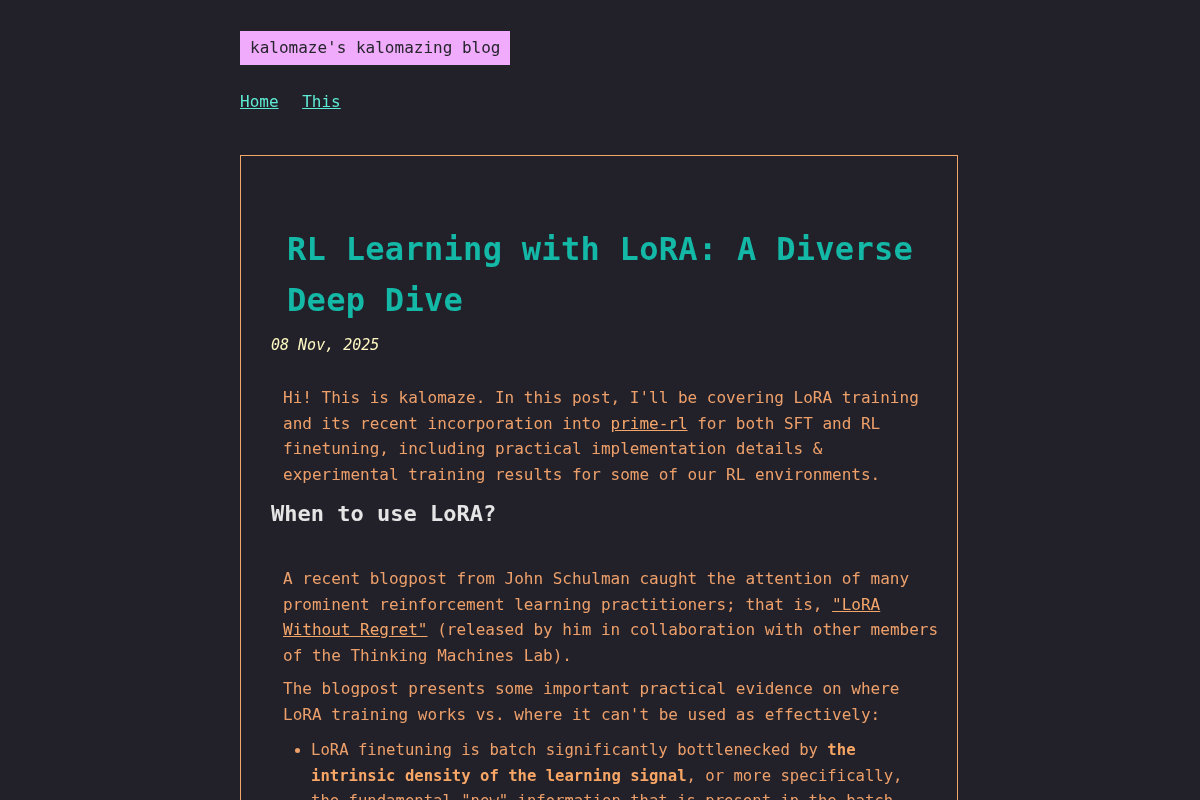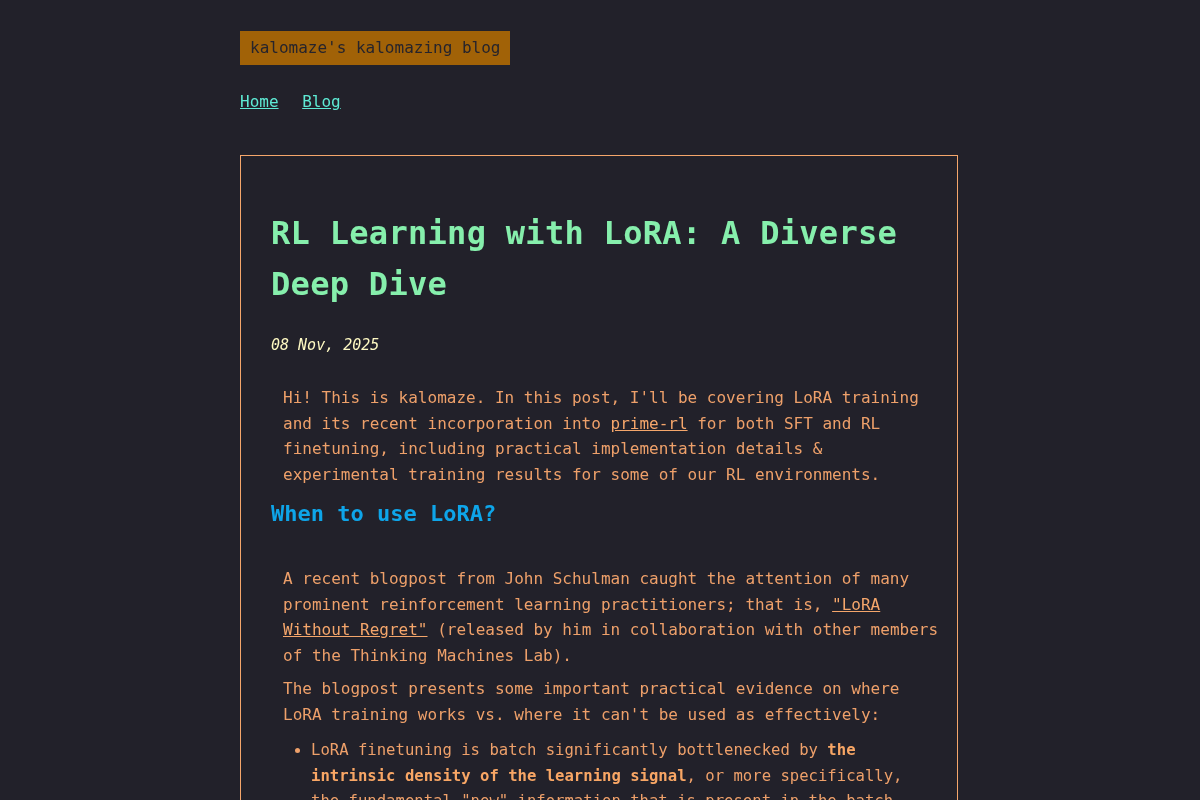--- a/index.html
+++ b/index.html
@@ -20,21 +20,21 @@
       top: 0;
       width: 720px;
     }
     .site-title {
       position: absolute;
       top: 31px;
       left: 0;
       height: 34px;
       line-height: 34px;
       padding: 0 10px;
-      background: #a16207;
+      background: #f0abfc;
       color: #26242c;
       font-size: 16px;
       white-space: nowrap;
       text-decoration: none;
     }
     .nav {
       position: absolute;
       top: 91px;
       left: 0;
       font-size: 16px;
@@ -50,29 +50,29 @@
       position: absolute;
       top: 155px;
       left: 0;
       width: 718px;
       height: 700px;
       border: 1px solid #f5a66b;
       box-sizing: border-box;
       padding: 0 30px;
     }
     .post-title {
-      margin: 0;
+      margin: 16px;
       position: absolute;
       top: 52px;
       left: 30px;
       width: 650px;
       font-size: 32px;
       line-height: 51px;
       font-weight: bold;
-      color: #86efac;
+      color: #14b8a6;
       letter-spacing: 0.3px;
     }
     .post-date {
       position: absolute;
       top: 178px;
       left: 30px;
       font-size: 15px;
       font-style: italic;
       line-height: 22px;
       color: #fef9c3;
@@ -91,21 +91,21 @@
       text-decoration: underline;
     }
     .h2 {
       position: absolute;
       left: 30px;
       top: 343px;
       margin: 0;
       font-size: 22px;
       line-height: 30px;
       font-weight: bold;
-      color: #0ea5e9;
+      color: #e5e5e5;
     }
     .ul {
       position: absolute;
       left: 30px;
       top: 582px;
       width: 660px;
       margin: 0;
       padding: 0 0 0 40px;
       box-sizing: border-box;
       font-size: 15.6px;
@@ -116,21 +116,21 @@
     .ul b { color: #f8a665; }
   </style>
 </head>
 <body>
 
 <div class="wrap">
   <a class="site-title">kalomaze's kalomazing blog</a>
 
   <nav class="nav">
     <a>Home</a>
-    <a>Blog</a>
+    <a>This</a>
   </nav>
 
   <article class="card">
     <h1 class="post-title">RL Learning with LoRA: A Diverse Deep Dive</h1>
     <div class="post-date">08 Nov, 2025</div>
 
     <p class="p" style="top:217px"><span>Hi! This is kalomaze. In this post, I'll be covering LoRA training and its recent incorporation into </span><a>prime-rl</a><span> for both SFT and RL finetuning, including practical implementation details &amp; experimental training results for some of our RL environments.</span></p>
 
     <h2 class="h2">When to use LoRA?</h2>
 

